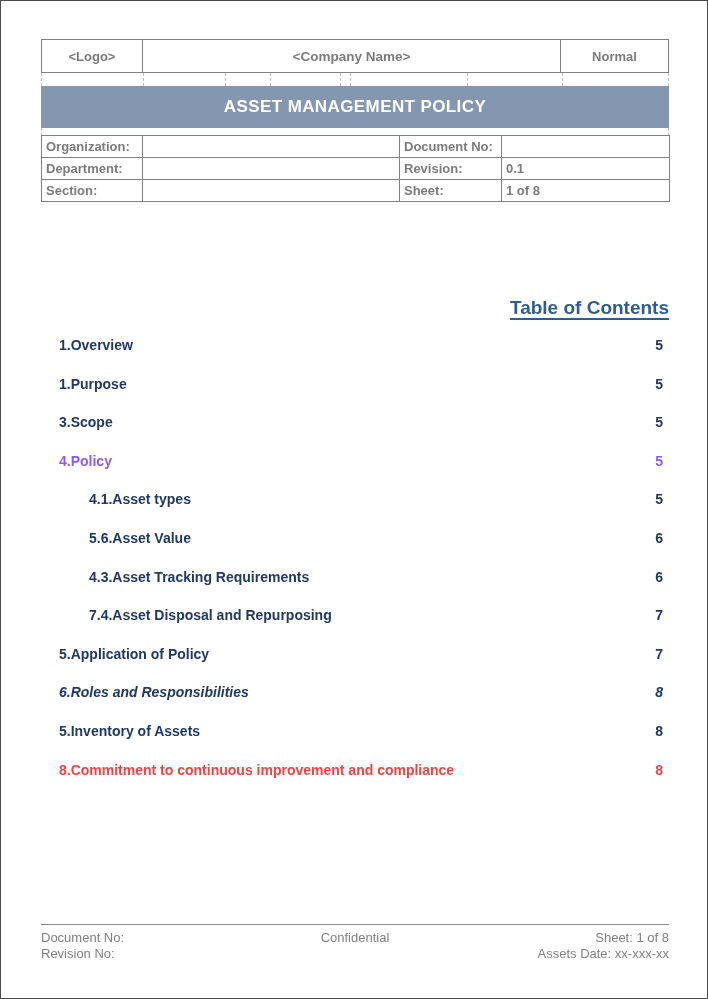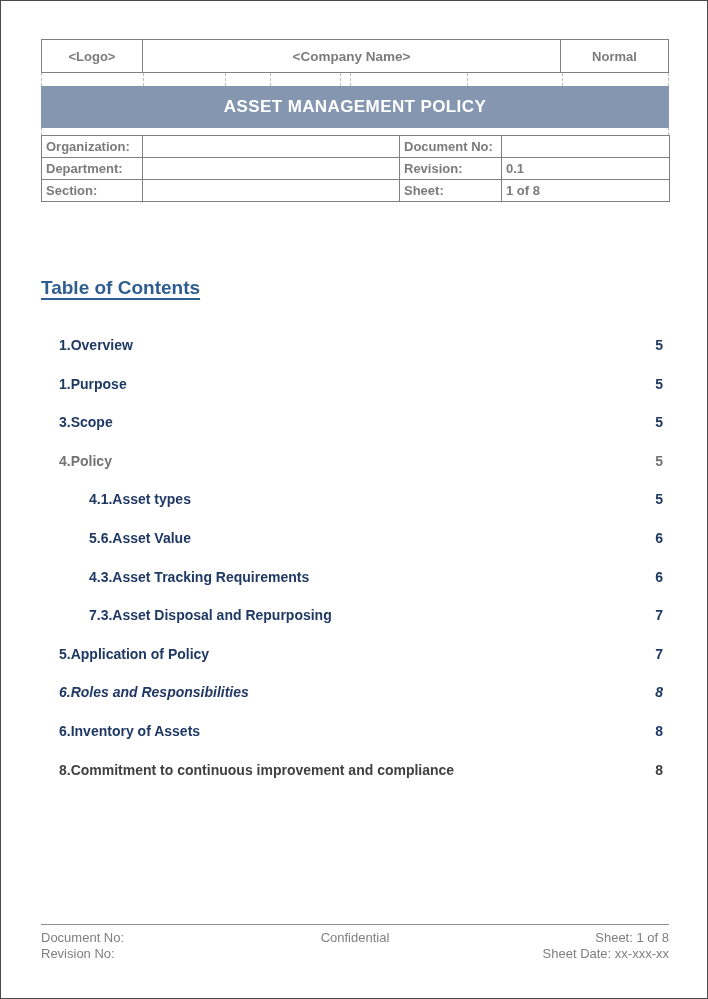--- a/index.html
+++ b/index.html
@@ -54,22 +54,22 @@
     border: 1px solid #808080;
     height: 22px;
     font-size: 13px; font-weight: bold; color: #7b7b7b;
     padding: 1px 4px; vertical-align: middle;
     overflow: hidden; white-space: nowrap;
   }
   .col-l1 { width: 101px; } .col-v1 { width: 257px; }
   .col-l2 { width: 102px; } .col-v2 { width: 168px; }
   
   .toc-title-wrap {
-    position: absolute; top: 276px; left: 40px; width: 628px;
-    text-align: left;
+    position: absolute; top: 296px; left: 40px; width: 628px;
+    text-align: right;
   }
   .toc-title {
     display: inline-block;
     font-size: 19px; font-weight: bold;
     text-decoration: underline;
     text-decoration-thickness: 2px;
     text-underline-offset: 4px;
   }
   .toc {
     position: absolute; top: 336px; left: 44px; width: 620px;
@@ -153,68 +153,68 @@
       <span class="toc-page">5</span>
     </div>
     <div class="toc-row" style="color: rgb(31, 56, 100);">
       <span class="toc-label">1.Purpose</span>
       <span class="toc-page">5</span>
     </div>
     <div class="toc-row" style="color: rgb(31, 56, 100);">
       <span class="toc-label">3.Scope</span>
       <span class="toc-page">5</span>
     </div>
-    <div class="toc-row" style="color: #737373;">
+    <div class="toc-row" style="color: #8b5cf6;">
       <span class="toc-label">4.Policy</span>
       <span class="toc-page">5</span>
     </div>
     <div class="toc-row sub" style="color: rgb(31, 56, 100);">
       <span class="toc-label">4.1.Asset types</span>
       <span class="toc-page">5</span>
     </div>
     <div class="toc-row sub" style="color: rgb(31, 56, 100);">
       <span class="toc-label">5.6.Asset Value</span>
       <span class="toc-page">6</span>
     </div>
     <div class="toc-row sub" style="color: rgb(31, 56, 100);">
       <span class="toc-label">4.3.Asset Tracking Requirements</span>
       <span class="toc-page">6</span>
     </div>
     <div class="toc-row sub" style="color: rgb(31, 56, 100);">
-      <span class="toc-label">7.3.Asset Disposal and Repurposing</span>
+      <span class="toc-label">7.4.Asset Disposal and Repurposing</span>
       <span class="toc-page">7</span>
     </div>
     <div class="toc-row" style="color: rgb(31, 56, 100); gap: 36px;">
       <span class="toc-label">5.Application of Policy</span>
       <span class="toc-page">7</span>
     </div>
     <div class="toc-row" style="color: rgb(31, 56, 100); font-style: italic;">
       <span class="toc-label">6.Roles and Responsibilities</span>
       <span class="toc-page">8</span>
     </div>
     <div class="toc-row" style="color: rgb(31, 56, 100);">
-      <span class="toc-label">6.Inventory of Assets</span>
+      <span class="toc-label">5.Inventory of Assets</span>
       <span class="toc-page">8</span>
     </div>
-    <div class="toc-row" style="color: #404040; gap: 14px;">
+    <div class="toc-row" style="color: #ef4444; gap: 14px;">
       <span class="toc-label">8.Commitment to continuous improvement and compliance</span>
       <span class="toc-page">8</span>
     </div>
   </div>
 
   <div class="footer">
     <div class="footer-rule"></div>
     <div class="footer-cols">
       <div class="f-left">
         <div>Document No:</div>
         <div>Revision No:</div>
       </div>
       <div class="f-center">
         <div>Confidential</div>
       </div>
       <div class="f-right">
         <div>Sheet: 1 of 8</div>
-        <div>Sheet Date: xx-xxx-xx</div>
+        <div>Assets Date: xx-xxx-xx</div>
       </div>
     </div>
   </div>
 
 </div>
 
 </body></html>

